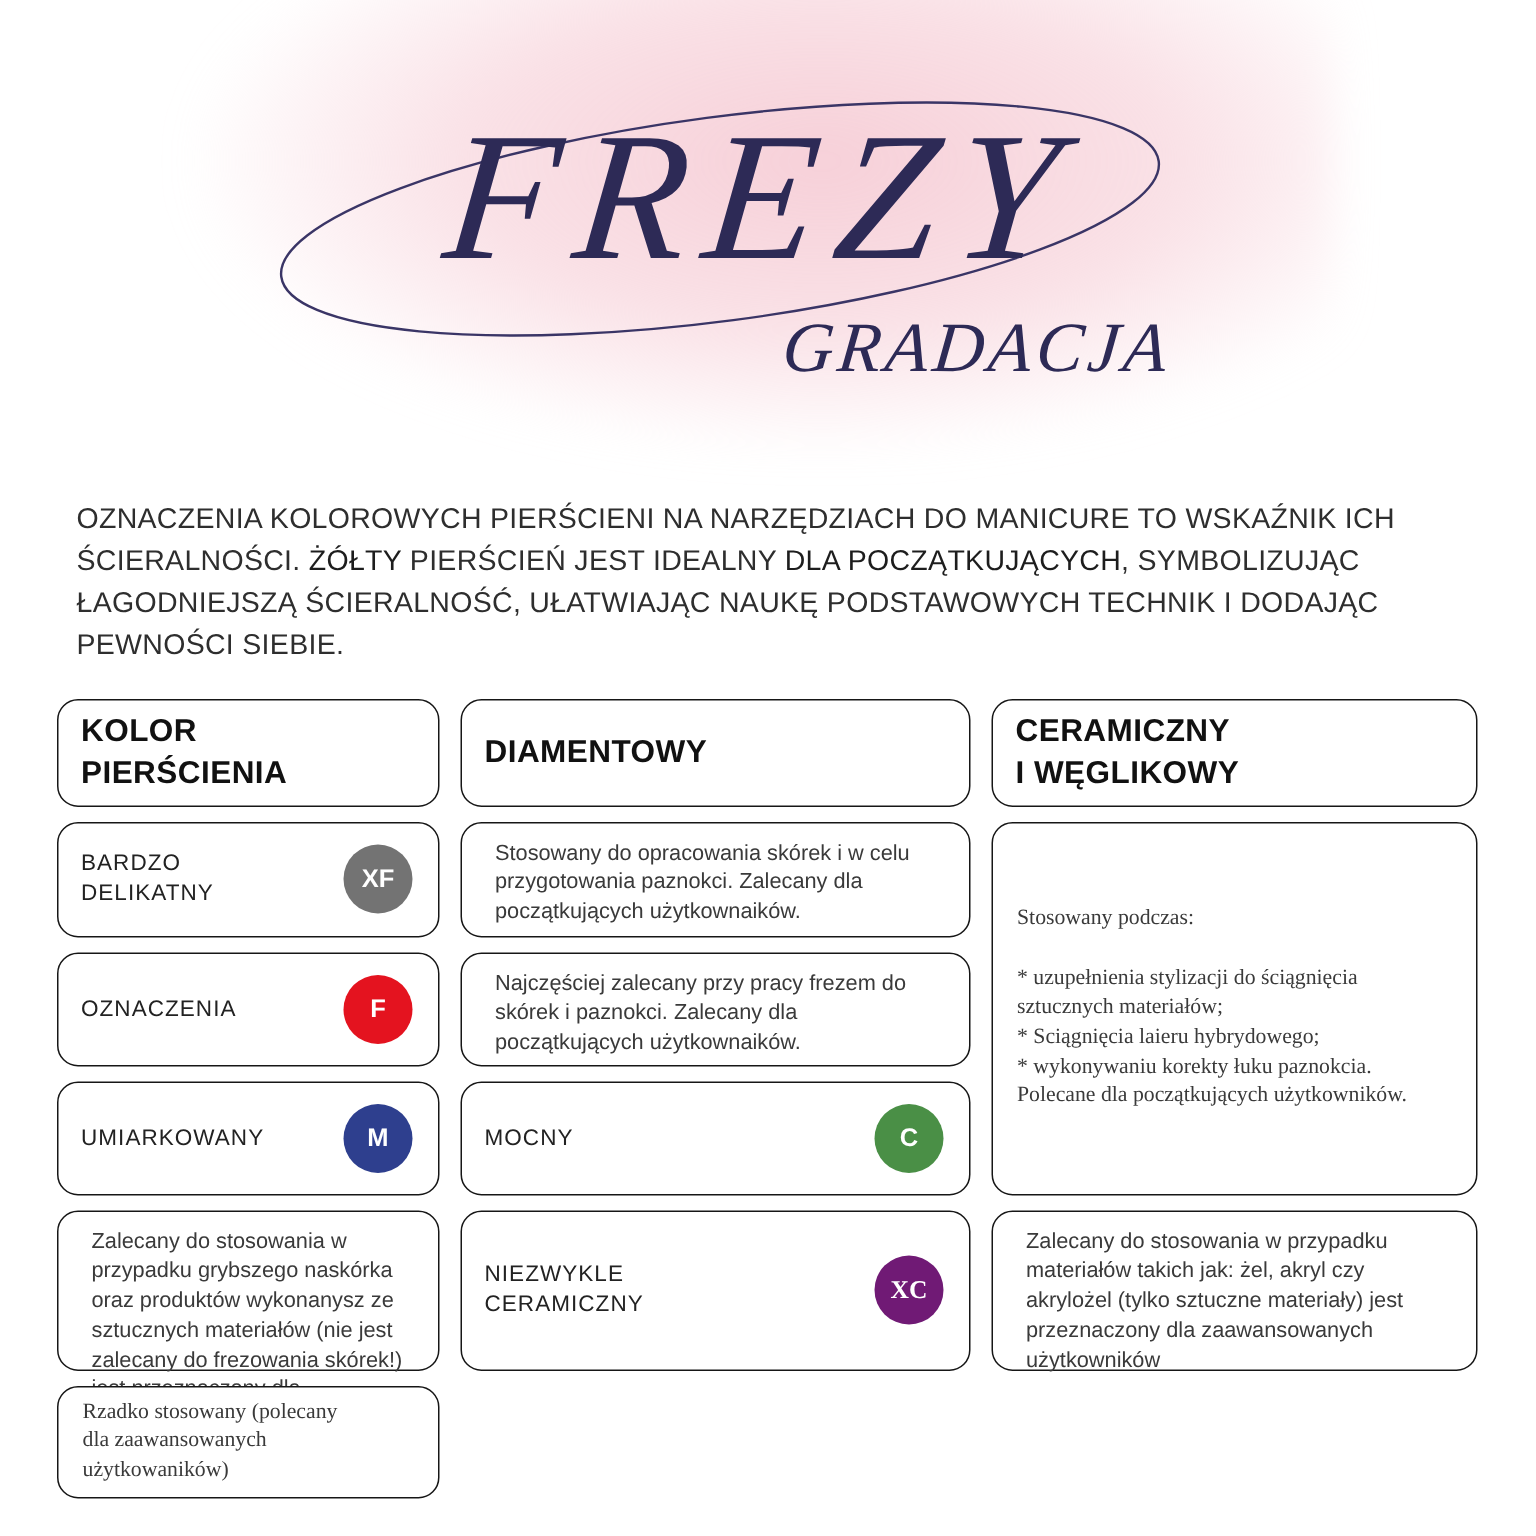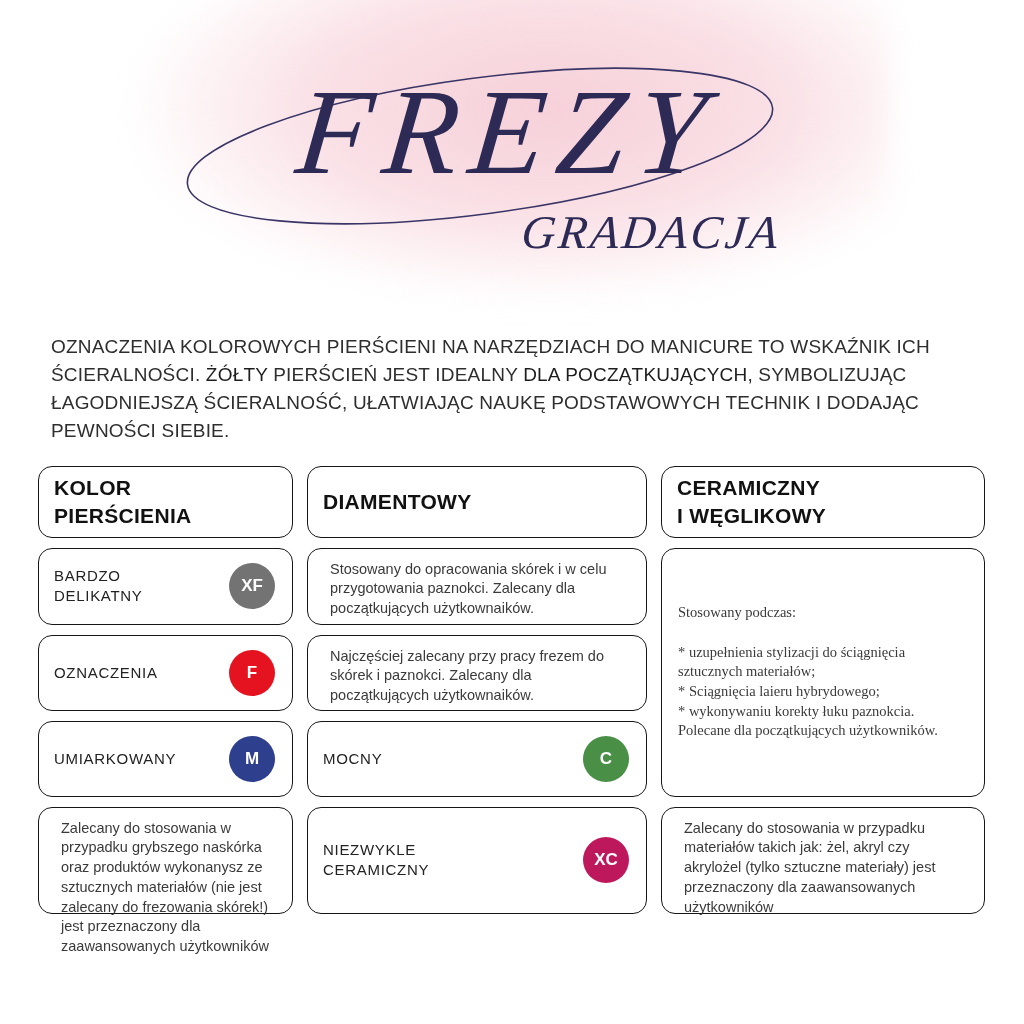--- a/index.html
+++ b/index.html
@@ -93,17 +93,19 @@
   </div>
 
   <div class="cell lcell">
     <span class="lbl">MOCNY</span>
     <span class="badge" style="background-color: rgb(74, 143, 70);">C</span>
   </div>
   <div class="cell dcell">Zalecany do stosowania w przypadku grybszego naskórka oraz produktów wykonanysz ze sztucznych materiałów (nie jest zalecany do frezowania skórek!) jest przeznaczony dla zaawansowanych użytkowników</div>
 
   <div class="cell lcell">
     <span class="lbl">NIEZWYKLE CERAMICZNY</span>
-    <span class="badge" style="background-color: #be185d;">XC</span>
+    <span class="badge" style="background-color: #701a75; font-family: Liberation Serif, serif;">XC</span>
   </div>
   <div class="cell dcell">Zalecany do stosowania w przypadku materiałów takich jak: żel, akryl czy akrylożel (tylko sztuczne materiały) jest przeznaczony dla zaawansowanych użytkowników</div>
+  <div class="cell ccell">Rzadko stosowany (polecany
+dla zaawansowanych użytkowaników)</div>
 
 </div>
 
 </body></html>

